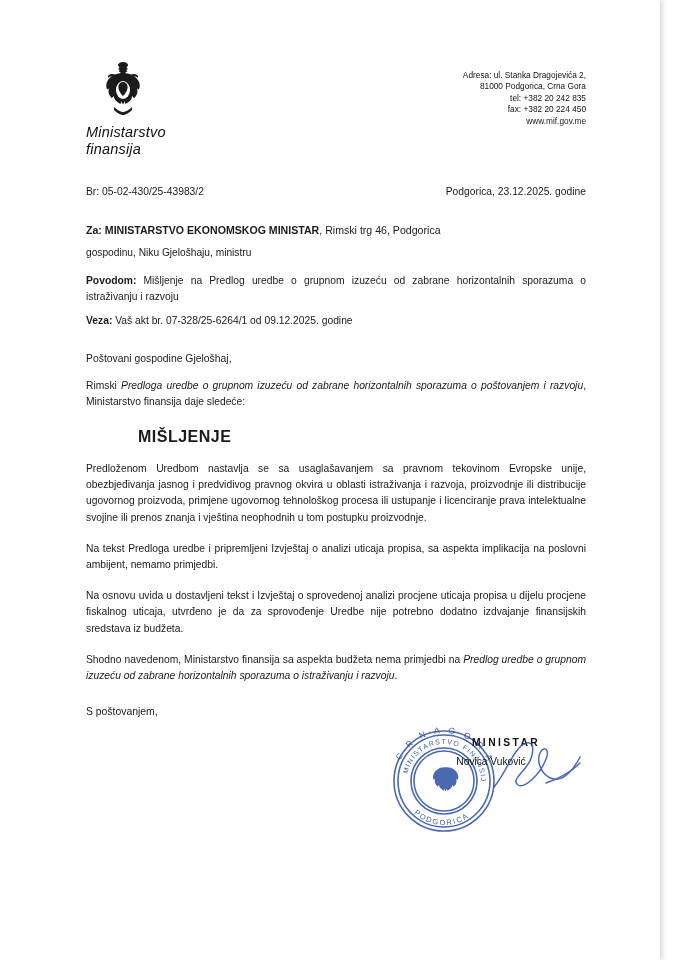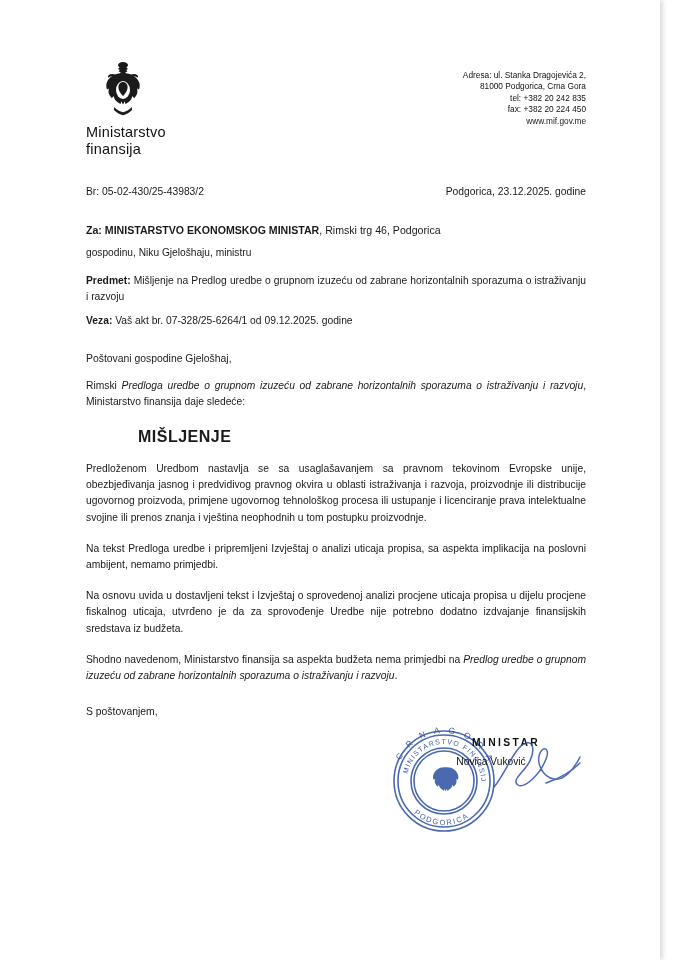--- a/index.html
+++ b/index.html
@@ -50,20 +50,21 @@
     height: 62px;
   }
   .ministry-name {
     position: absolute;
     left: 0;
     top: 64px;
     font-size: 14.5px;
     line-height: 17px;
     color: #111111;
     letter-spacing: 0.2px;
+    font-style: italic;
   }
   .ministry-name .l2 { display: block; }
   .address-block {
     position: absolute;
     right: 0;
     top: 10px;
     text-align: right;
     font-size: 8.3px;
     line-height: 11.4px;
     color: #111111;
@@ -219,31 +220,31 @@
       </div>
 
       <div class="addressee">
         <div>
           <b>Za:</b><b>&nbsp;</b><b>MINISTARSTVO EKONOMSKOG MINISTAR</b><span>, Rimski trg 46, Podgorica</span>
         </div>
         <div class="line2">gospodinu, Niku Gjelošhaju, ministru</div>
       </div>
 
       <div class="subject">
-        <span class="lead">Predmet:</span><span> Mišljenje na Predlog uredbe o grupnom izuzeću od zabrane horizontalnih sporazuma o istraživanju i razvoju</span>
+        <span class="lead">Povodom:</span><span> Mišljenje na Predlog uredbe o grupnom izuzeću od zabrane horizontalnih sporazuma o istraživanju i razvoju</span>
       </div>
 
       <div class="veza">
         <span class="lead">Veza:</span><span> Vaš akt br. 07-328/25-6264/1 od 09.12.2025. godine</span>
       </div>
 
       <div class="salutation">Poštovani gospodine Gjelošhaj,</div>
 
       <div class="intro">
-        <span>Rimski </span><i>Predloga uredbe o grupnom izuzeću od zabrane horizontalnih sporazuma o istraživanju i razvoju</i><span>, Ministarstvo finansija daje sledeće:</span>
+        <span>Rimski </span><i>Predloga uredbe o grupnom izuzeću od zabrane horizontalnih sporazuma o poštovanjem i razvoju</i><span>, Ministarstvo finansija daje sledeće:</span>
       </div>
 
       <div class="opinion-title">MIŠLJENJE</div>
 
       <p class="para">Predloženom Uredbom nastavlja se sa usaglašavanjem sa pravnom tekovinom Evropske unije, obezbjeđivanja jasnog i predvidivog pravnog okvira u oblasti istraživanja i razvoja, proizvodnje ili distribucije ugovornog proizvoda, primjene ugovornog tehnološkog procesa ili ustupanje i licenciranje prava intelektualne svojine ili prenos znanja i vještina neophodnih u tom postupku proizvodnje.</p>
       <p class="para">Na tekst Predloga uredbe i pripremljeni Izvještaj o analizi uticaja propisa, sa aspekta implikacija na poslovni ambijent, nemamo primjedbi.</p>
       <p class="para">Na osnovu uvida u dostavljeni tekst i Izvještaj o sprovedenoj analizi procjene uticaja propisa u dijelu procjene fiskalnog uticaja, utvrđeno je da za sprovođenje Uredbe nije potrebno dodatno izdvajanje finansijskih sredstava iz budžeta.</p>
 
       <p class="para">
         <span>Shodno navedenom, Ministarstvo finansija sa aspekta budžeta nema primjedbi na </span><i>Predlog uredbe o grupnom izuzeću od zabrane horizontalnih sporazuma o istraživanju i razvoju</i><span>.</span>

